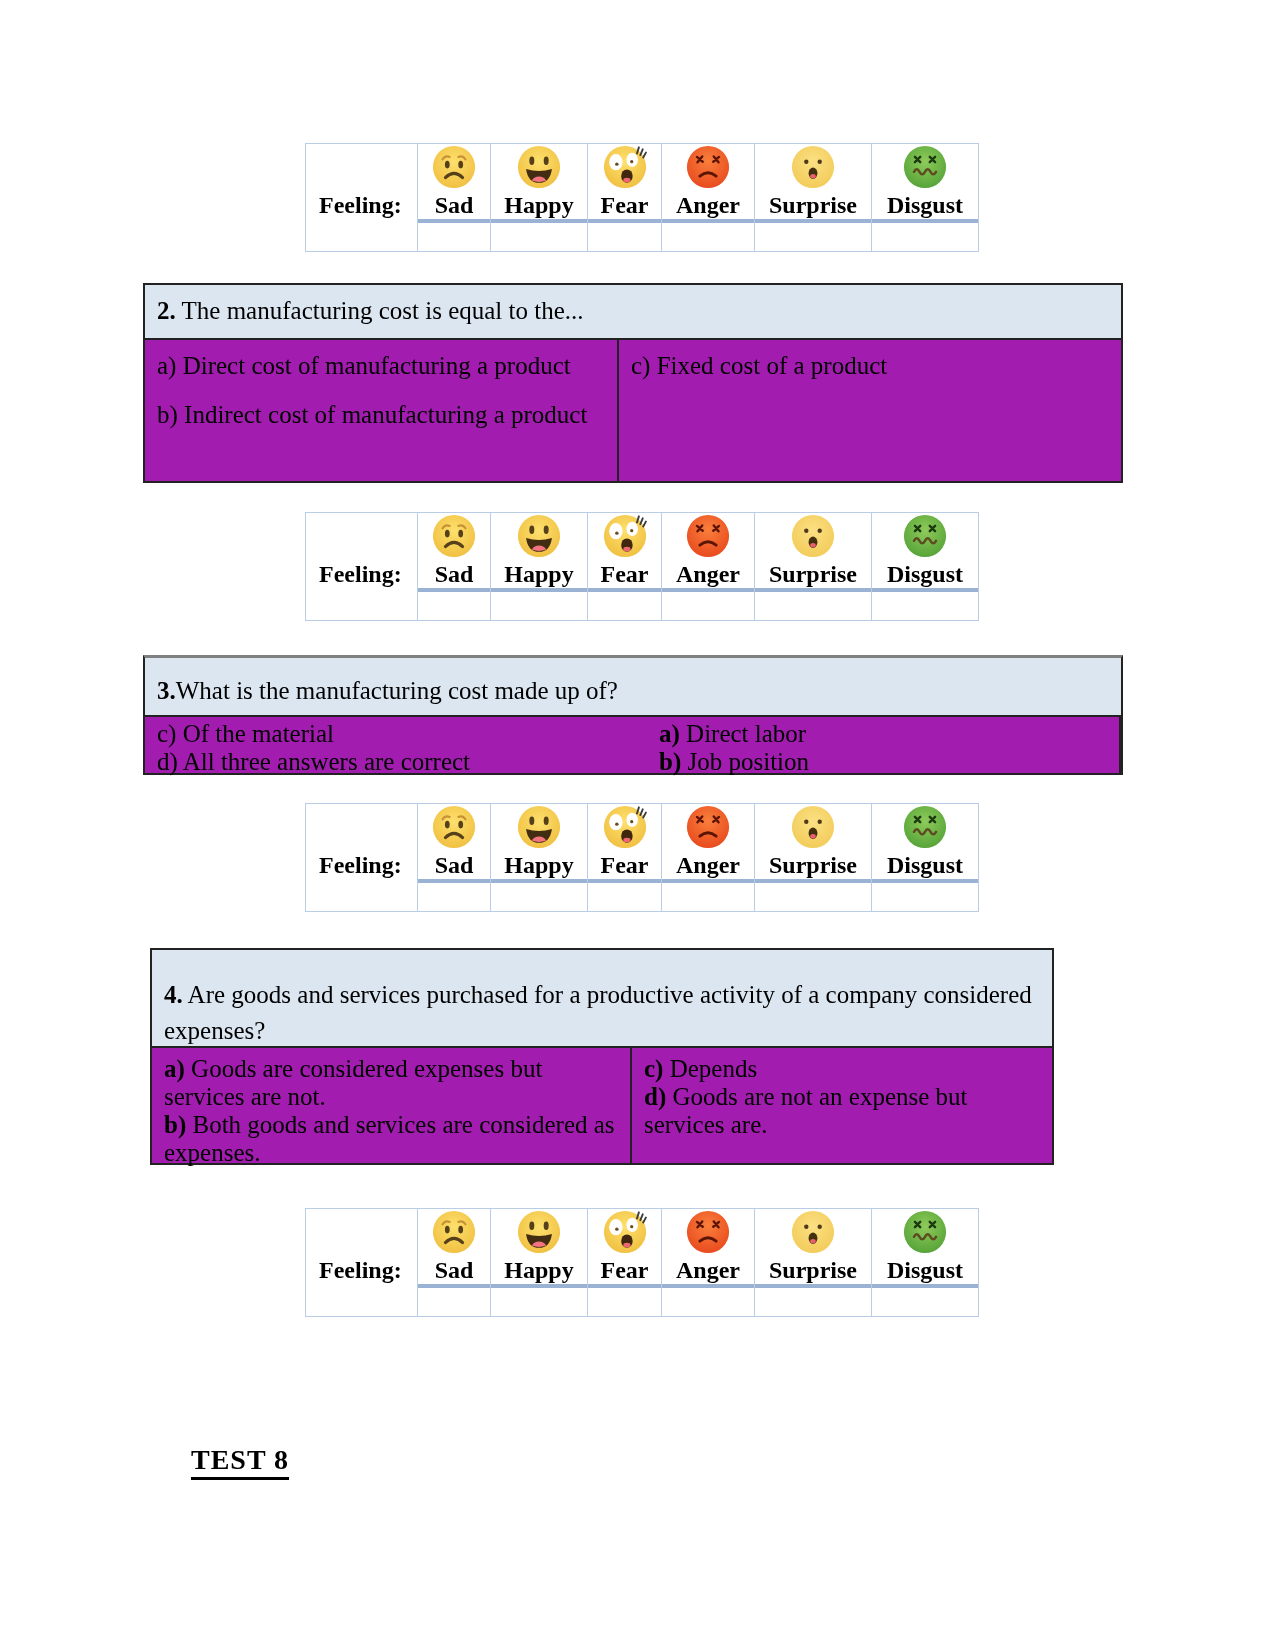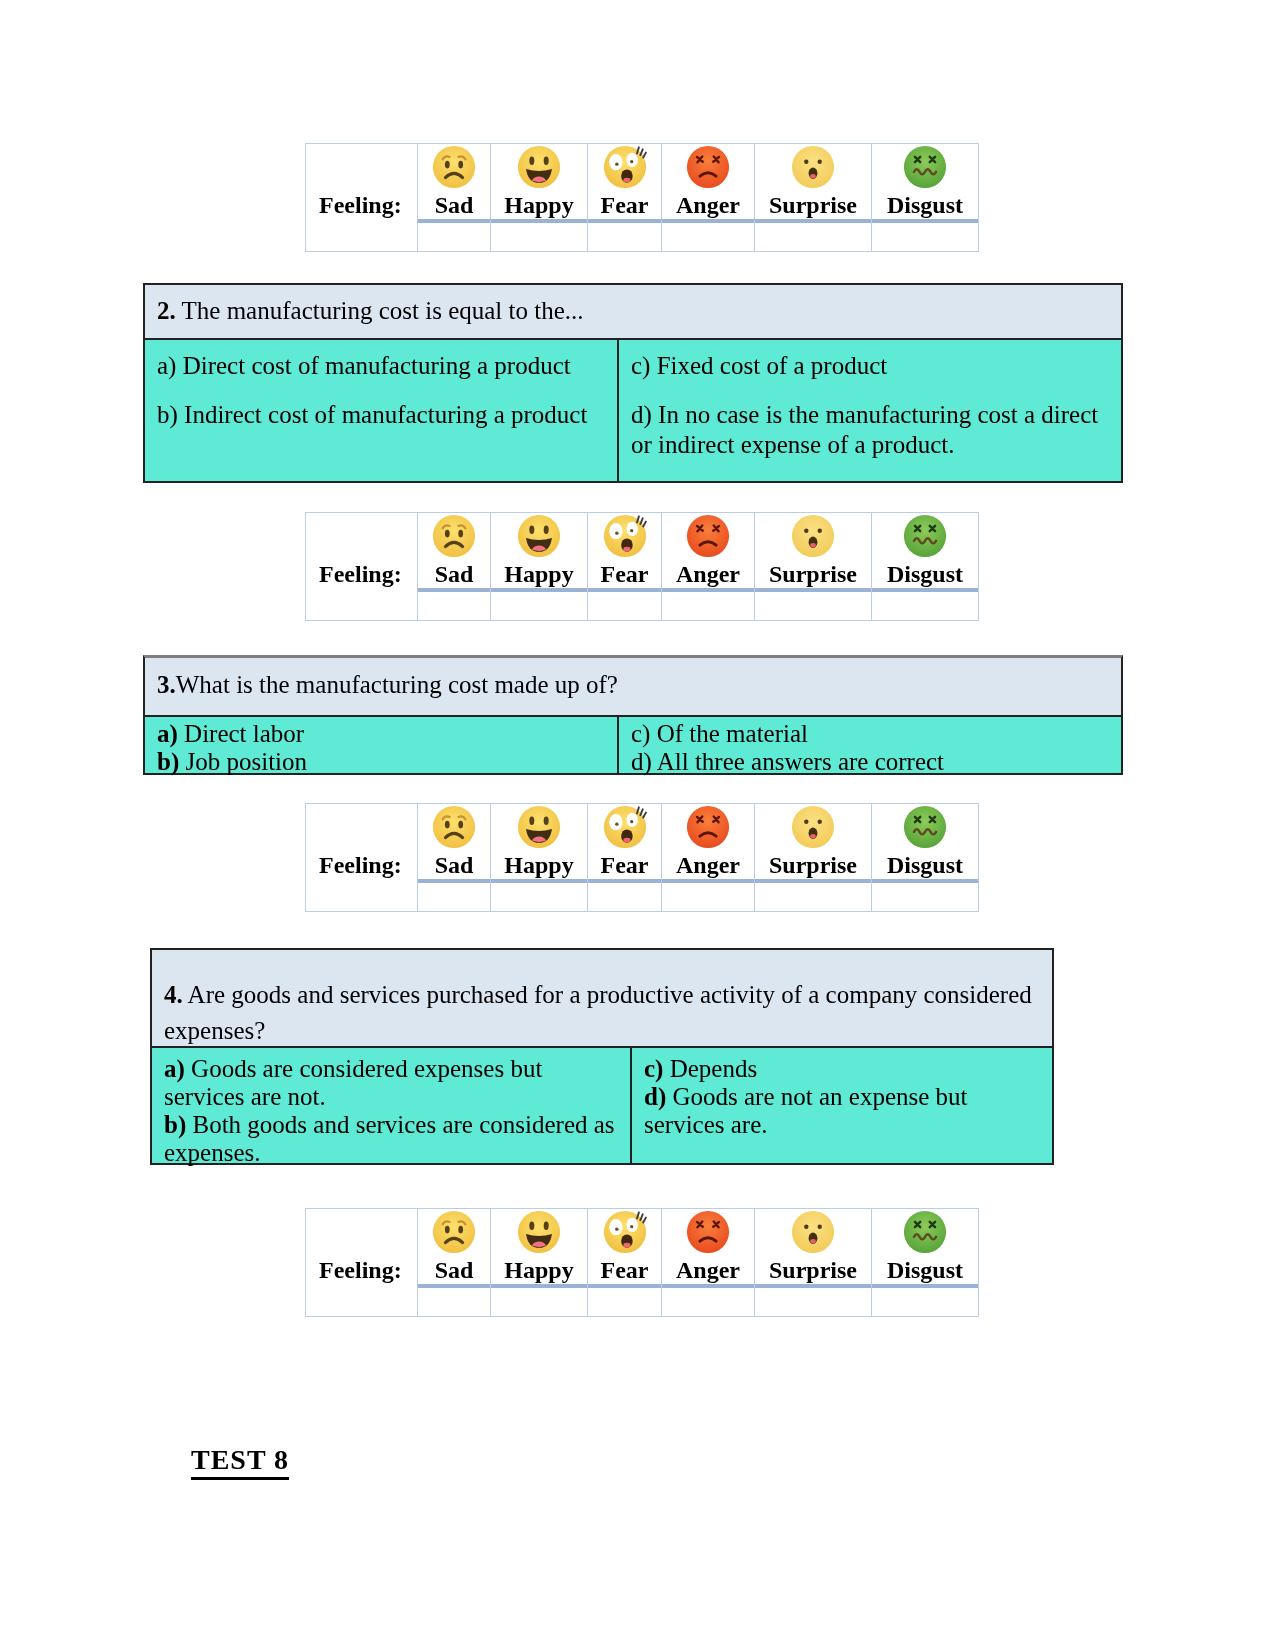--- a/index.html
+++ b/index.html
@@ -28,21 +28,21 @@
   .emoji{width:46px;height:46px;display:block;margin-bottom:1px;}
   .emo-label{font-weight:bold;font-size:24px;line-height:28px;white-space:nowrap;}
   .blank-cell{height:28px;}
 
   
   .q-table{position:absolute;box-sizing:border-box;}
   .q-header{
     box-sizing:border-box;background:#dce6f1;border:2px solid #222222;
     padding:9px 16px 0 12px;font-size:25px;line-height:33px;
   }
-  .q-body{box-sizing:border-box;display:flex;border:2px solid #222222;border-top:none;background:#5eead4;}
+  .q-body{box-sizing:border-box;display:flex;border:2px solid #222222;border-top:none;background:#a21caf;}
   .q-cell{box-sizing:border-box;padding:11px 14px 0 12px;font-size:25px;line-height:30px;}
   .q-cell.left{border-right:2px solid #222222;}
   .q-cell.right{flex:1;}
   .opt{margin:0;}
   .gap-top{margin-top:19px;}
   .bl{font-weight:bold;}
   .tight .opt{line-height:28px;}
 
   
   .test-title{position:absolute;left:143px;top:1444px;font-size:28px;font-weight:bold;letter-spacing:1px;margin-left:48px;}
@@ -186,21 +186,20 @@
   <div class="q-header" style="height:57px">
     <b class="q-num">2.</b><span> The manufacturing cost is equal to the...</span>
   </div>
   <div class="q-body" style="height:143px">
     <div class="q-cell left" style="width:474px">
       <p class="opt"><span class="letter">a)</span><span> Direct cost of manufacturing a product</span></p>
       <p class="opt gap-top"><span class="letter">b)</span><span> Indirect cost of manufacturing a product</span></p>
     </div>
     <div class="q-cell right">
       <p class="opt"><span class="letter">c)</span><span> Fixed cost of a product</span></p>
-      <p class="opt gap-top"><span class="letter">d)</span><span> In no case is the manufacturing cost a direct or indirect expense of a product.</span></p>
     </div>
   </div>
 </div>
 
 <div class="feel-table" style="top:512px">
   <div class="feel-label">Feeling:</div>
   <div class="feel-col" style="width:72px">
     <div class="emo-cell">
       <svg class="emoji">
           <use href="#sym-sad" xlink:href="#sym-sad"></use>
@@ -250,31 +249,31 @@
       <svg class="emoji">
           <use href="#sym-disgust" xlink:href="#sym-disgust"></use>
         </svg>
       <span class="emo-label">Disgust</span>
     </div>
     <div class="blank-cell"></div>
   </div>
 </div>
 
 <div class="q-table" style="top:655px;left:143px;width:980px">
-  <div class="q-header" style="height:62px;border-top:3px solid #7f7f7f;padding-top:10px">
+  <div class="q-header" style="height:62px;border-top:3px solid #7f7f7f;padding-top:16px">
     <b class="q-num">3.</b><span>What is the manufacturing cost made up of?</span>
   </div>
   <div class="q-body tight" style="height:58px">
+    <div class="q-cell right" style="padding-top:3px">
+      <p class="opt"><span class="letter">c)</span><span> Of the material</span></p>
+      <p class="opt"><span class="letter">d)</span><span> All three answers are correct</span></p>
+    </div>
     <div class="q-cell left" style="width:474px;padding-top:3px">
       <p class="opt"><span class="letter bl">a)</span><span> Direct labor</span></p>
       <p class="opt"><span class="letter bl">b)</span><span> Job position</span></p>
-    </div>
-    <div class="q-cell right" style="padding-top:3px">
-      <p class="opt"><span class="letter">c)</span><span> Of the material</span></p>
-      <p class="opt"><span class="letter">d)</span><span> All three answers are correct</span></p>
     </div>
   </div>
 </div>
 
 <div class="feel-table" style="top:803px">
   <div class="feel-label">Feeling:</div>
   <div class="feel-col" style="width:72px">
     <div class="emo-cell">
       <svg class="emoji">
           <use href="#sym-sad" xlink:href="#sym-sad"></use>

